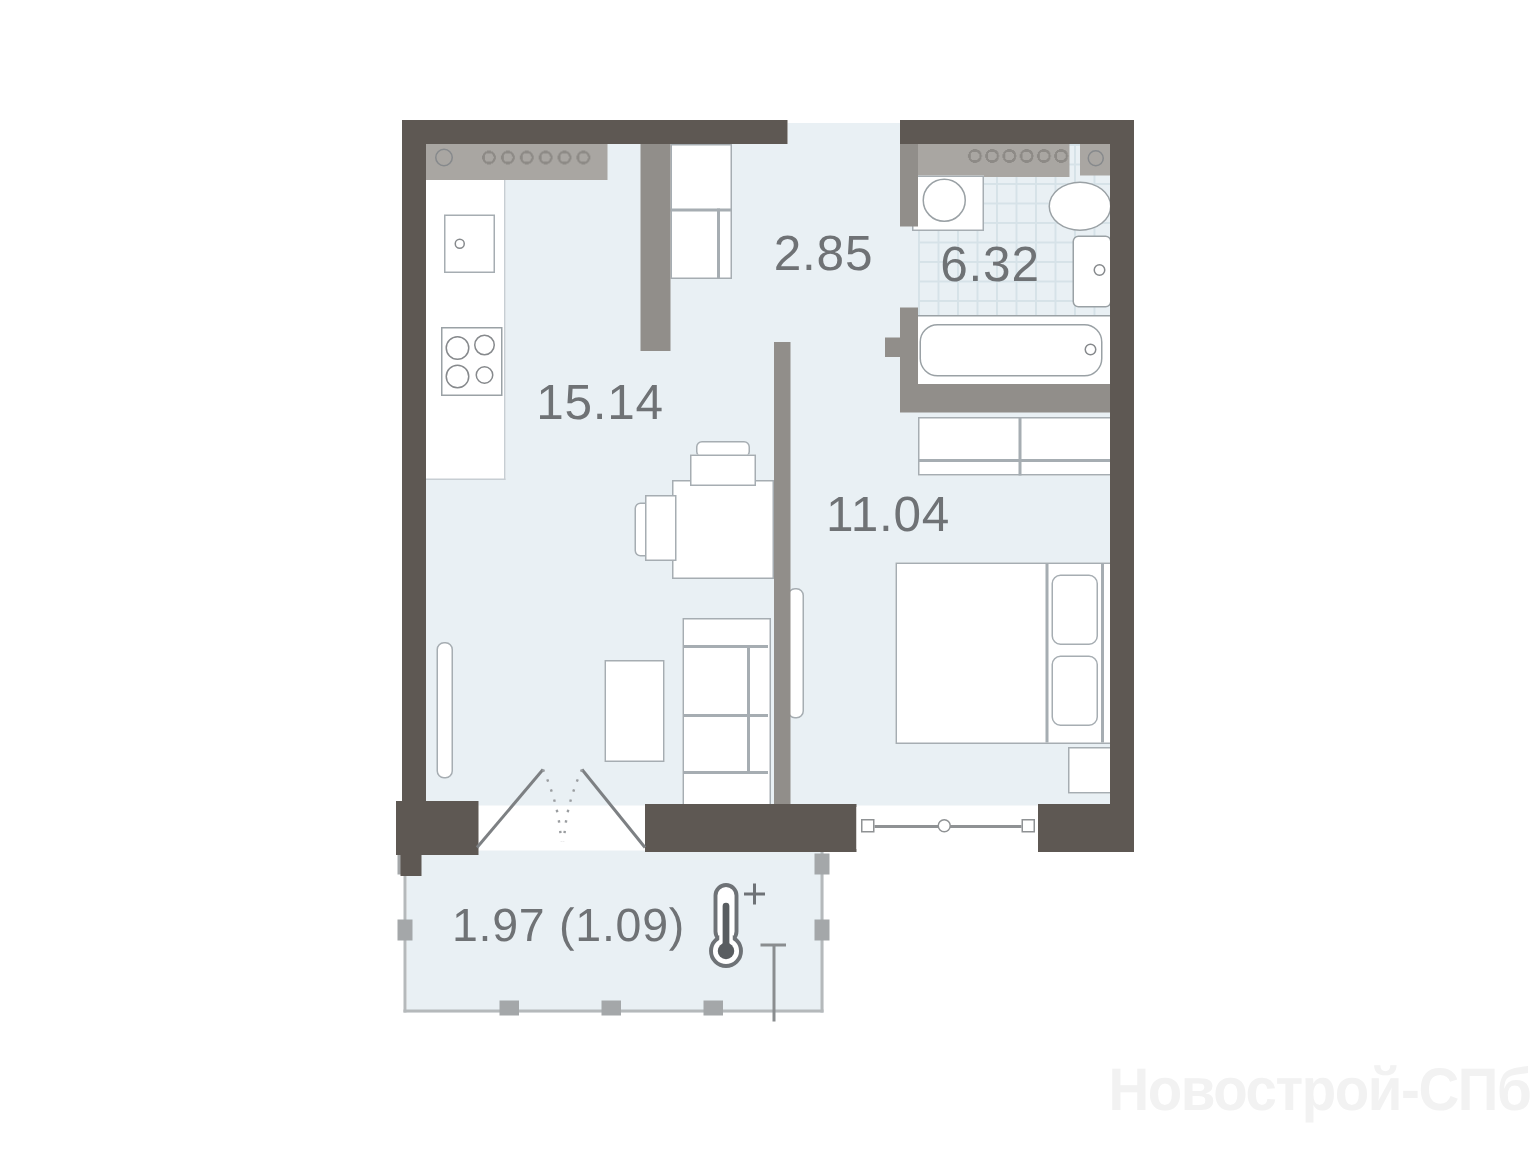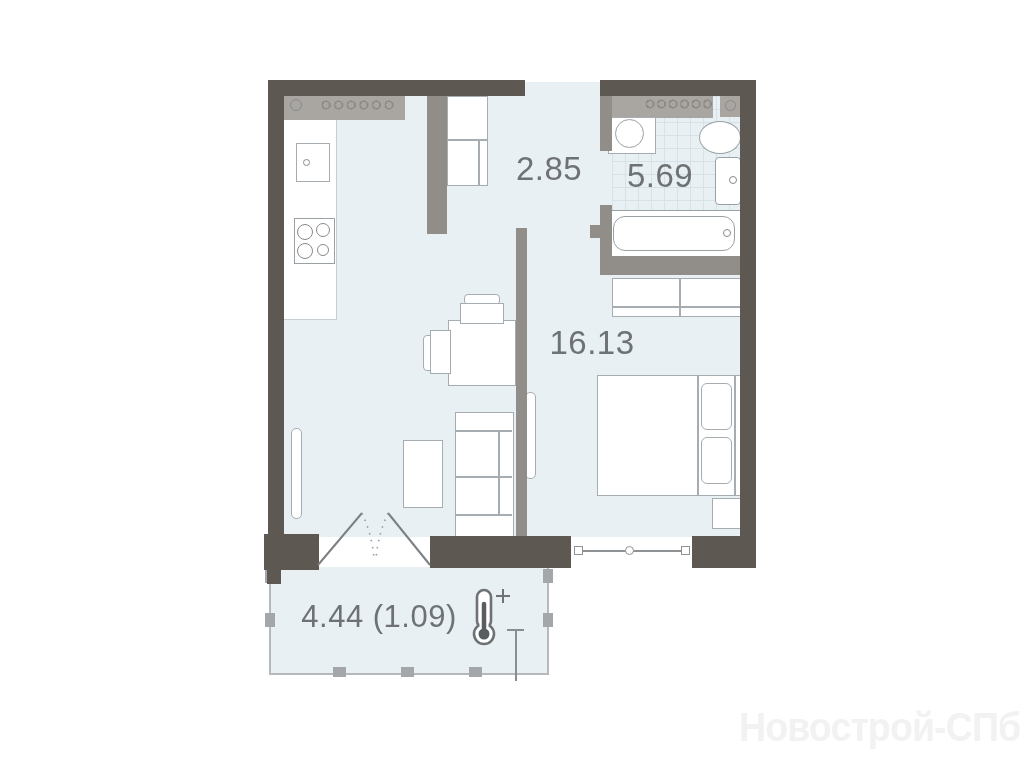--- a/index.html
+++ b/index.html
@@ -139,20 +139,21 @@
     <rect x="17.5" y="36" width="9" height="9" fill="#ffffff"></rect>
     <line x1="22" y1="20" x2="22" y2="48" stroke="#595d60" stroke-width="4.5" stroke-linecap="round"></line>
     <circle cx="22" cy="50" r="5.5" fill="#595d60"></circle>
     <line x1="34" y1="12" x2="48" y2="12" stroke="#6e7276" stroke-width="2"></line>
     <line x1="41" y1="5" x2="41" y2="19" stroke="#6e7276" stroke-width="2"></line>
   </svg>
 
   <div class="s glyph" style="left:515px;top:630px;width:2px;height:51px;background:#8a8d8f;"></div>
   <div class="s glyph" style="left:507px;top:629px;width:17px;height:2px;background:#8a8d8f;"></div>
 
+  <div class="s lbl" style="left:400px;top:268px;">15.14</div>
   <div class="s lbl" style="left:549px;top:169px;">2.85</div>
-  <div class="s lbl" style="left:660px;top:176px;">5.69</div>
-  <div class="s lbl" style="left:592px;top:343px;">16.13</div>
-  <div class="s lbl lblsm" style="left:379px;top:617px;">4.44 (1.09)</div>
+  <div class="s lbl" style="left:660px;top:176px;">6.32</div>
+  <div class="s lbl" style="left:592px;top:343px;">11.04</div>
+  <div class="s lbl lblsm" style="left:379px;top:617px;">1.97 (1.09)</div>
 
   <div class="s wm" style="right:4px;bottom:18px;">Новострой-СПб</div>
 
 </div>
 
 </body></html>

